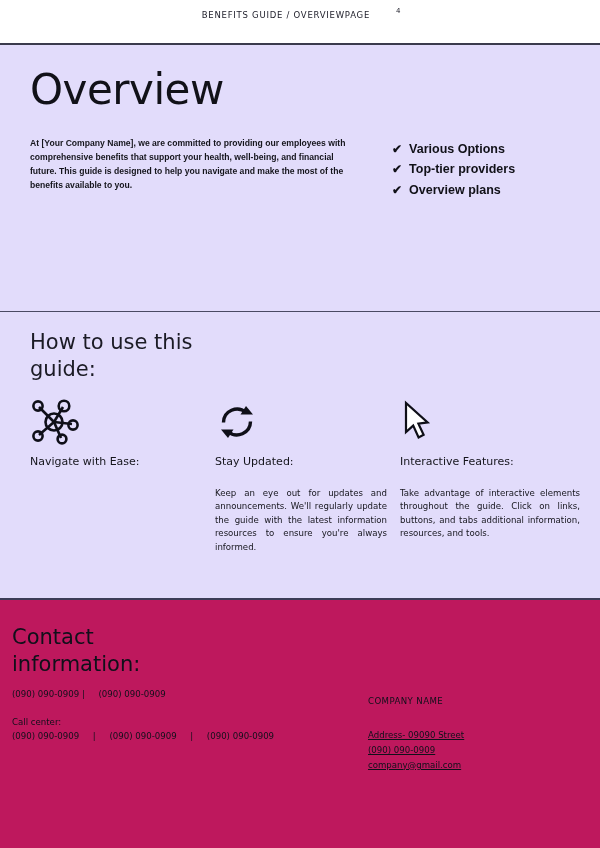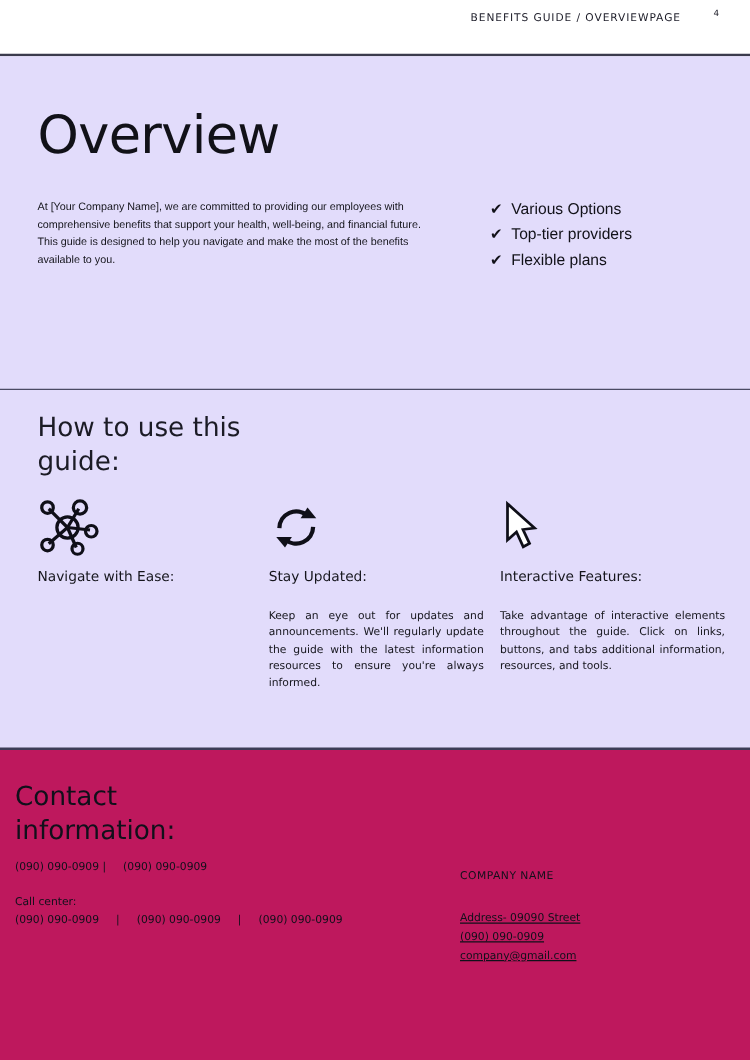--- a/index.html
+++ b/index.html
@@ -24,21 +24,21 @@
     background: #ffffff;
   }
 
   
   .header {
     height: 45px;
     flex: 0 0 45px;
     background: #ffffff;
     display: flex;
     align-items: center;
-    justify-content: flex-end;
+    justify-content: center;
     padding: 0 26px 14px 27px;
     box-sizing: border-box;
     border-bottom: 2px solid #3b3b4d;
   }
   .header-left {
     font-size: 8.5px;
     letter-spacing: 0.75px;
     color: #1c1c28;
     font-family: "DejaVu Sans", sans-serif;
     white-space: nowrap;
@@ -59,35 +59,36 @@
     top: -3px;
     left: 2px;
   }
 
   
   .overview {
     flex: 0 0 267px;
     background: #e2dcfb;
     position: relative;
     box-sizing: border-box;
-    padding: 42px 30px 0 30px;
+    padding: 24px 30px 0 30px;
     border-bottom: 1.5px solid #4a4a63;
   }
   .overview h1 {
     margin: 0 0 26px 0;
     font-size: 42px;
     font-weight: 400;
     letter-spacing: -0.5px;
     line-height: 1;
     color: #111118;
     font-family: "DejaVu Sans", sans-serif;
   }
   .overview-cols {
     display: flex;
-    align-items: center;
+    align-items: flex-start;
+    font-weight: bold;
   }
   .overview-text {
     width: 322px;
     font-size: 8.6px;
     line-height: 1.62;
     color: #15151c;
     font-family: "Liberation Sans", sans-serif;
   }
   .overview-list {
     margin-left: 40px;
@@ -230,21 +231,21 @@
         <div class="bullet-row">
           <span class="bullet-check">✔</span>
           <span>Various Options</span>
         </div>
         <div class="bullet-row">
           <span class="bullet-check">✔</span>
           <span>Top-tier providers</span>
         </div>
         <div class="bullet-row">
           <span class="bullet-check">✔</span>
-          <span>Flexible plans</span>
+          <span>Overview plans</span>
         </div>
       </div>
     </div>
   </div>
 
   <div class="howto">
     <h2>How to use this guide:</h2>
     <div class="howto-cols">
 
       <div class="howto-col">

